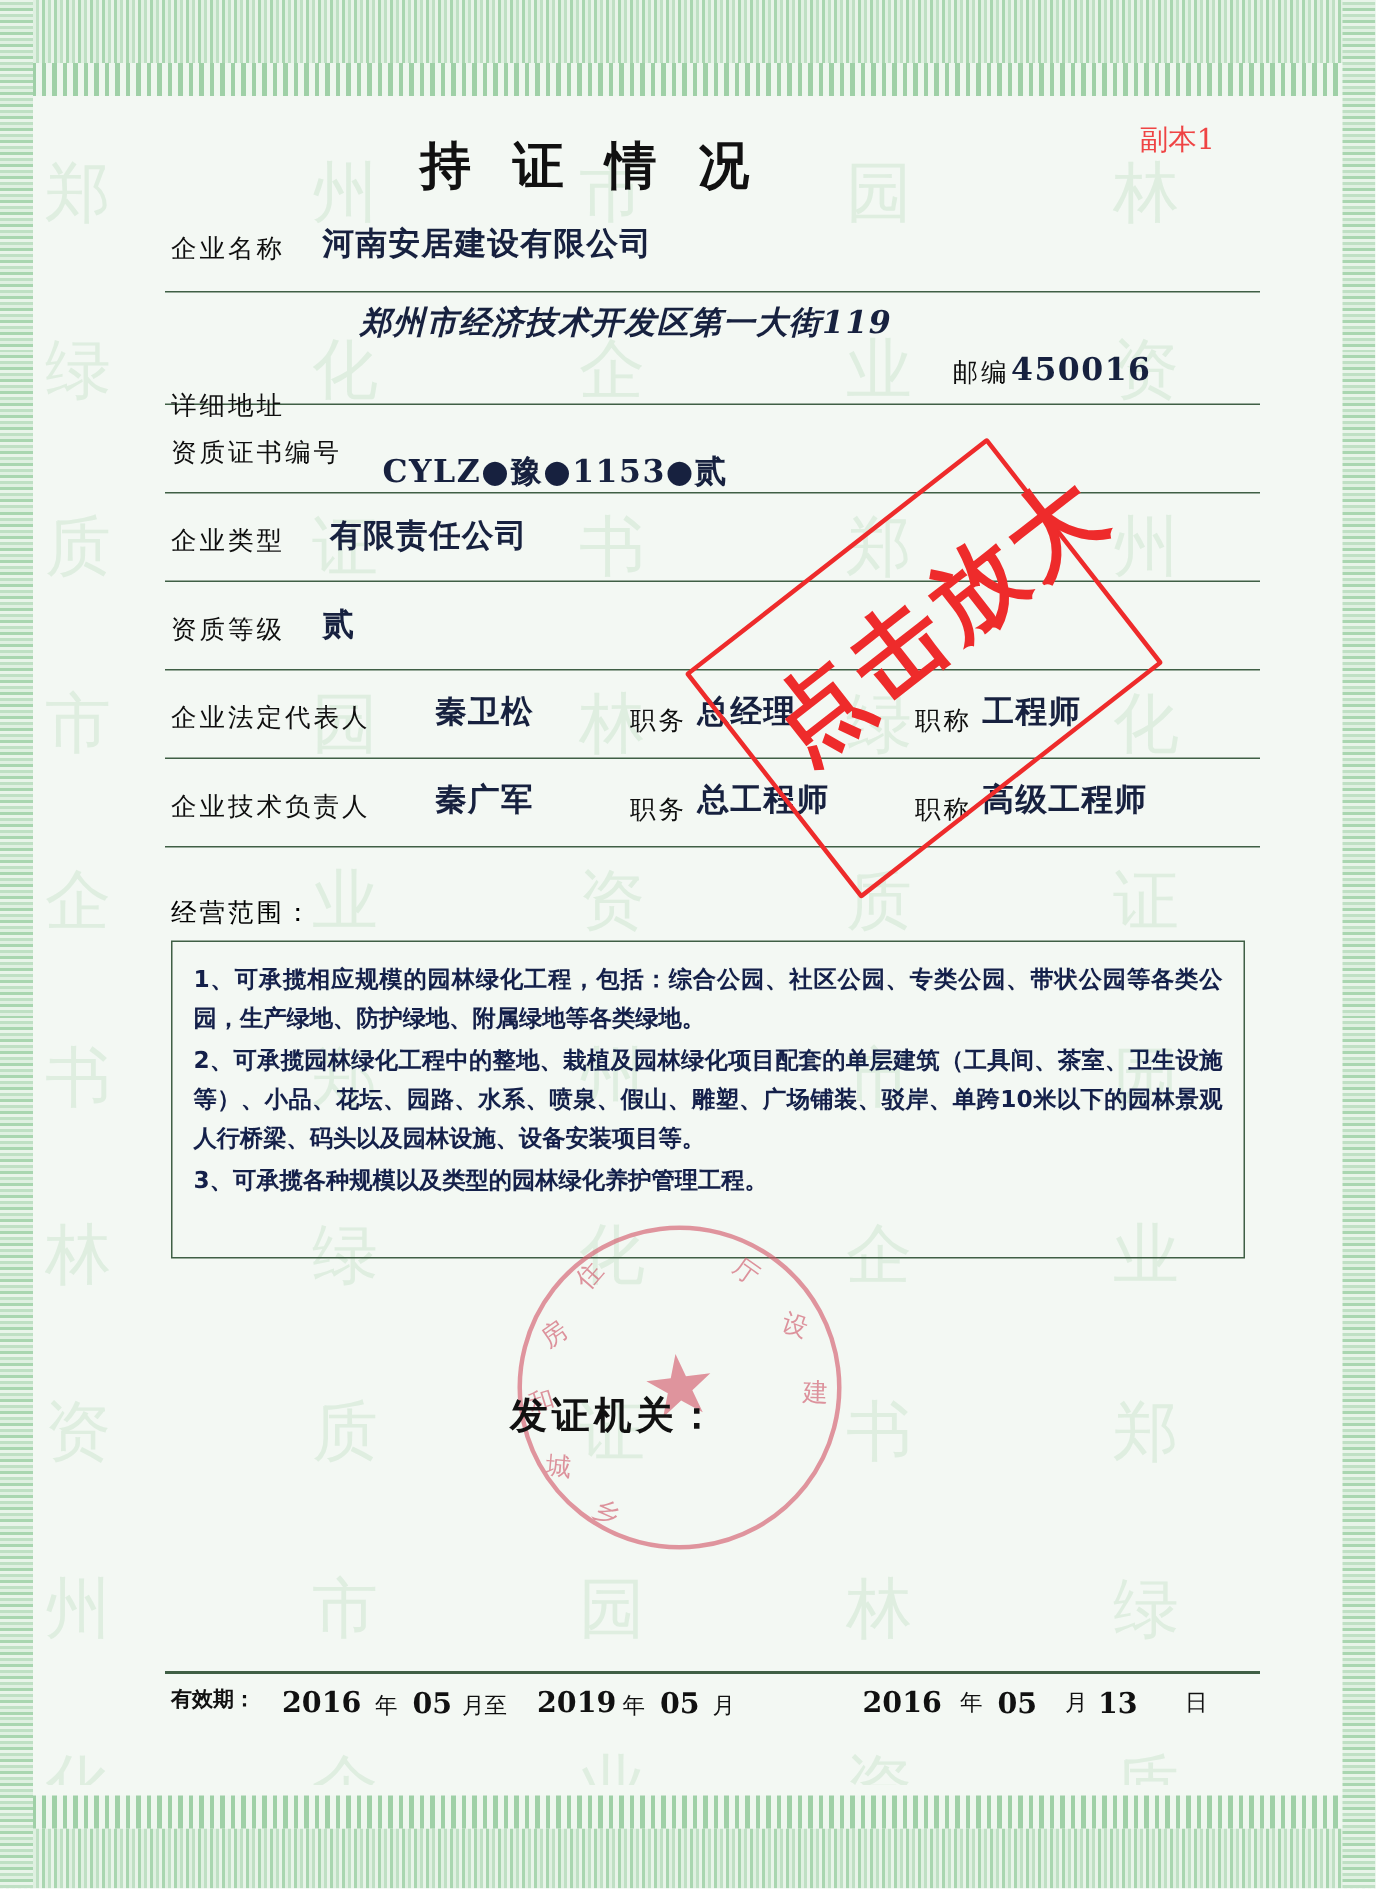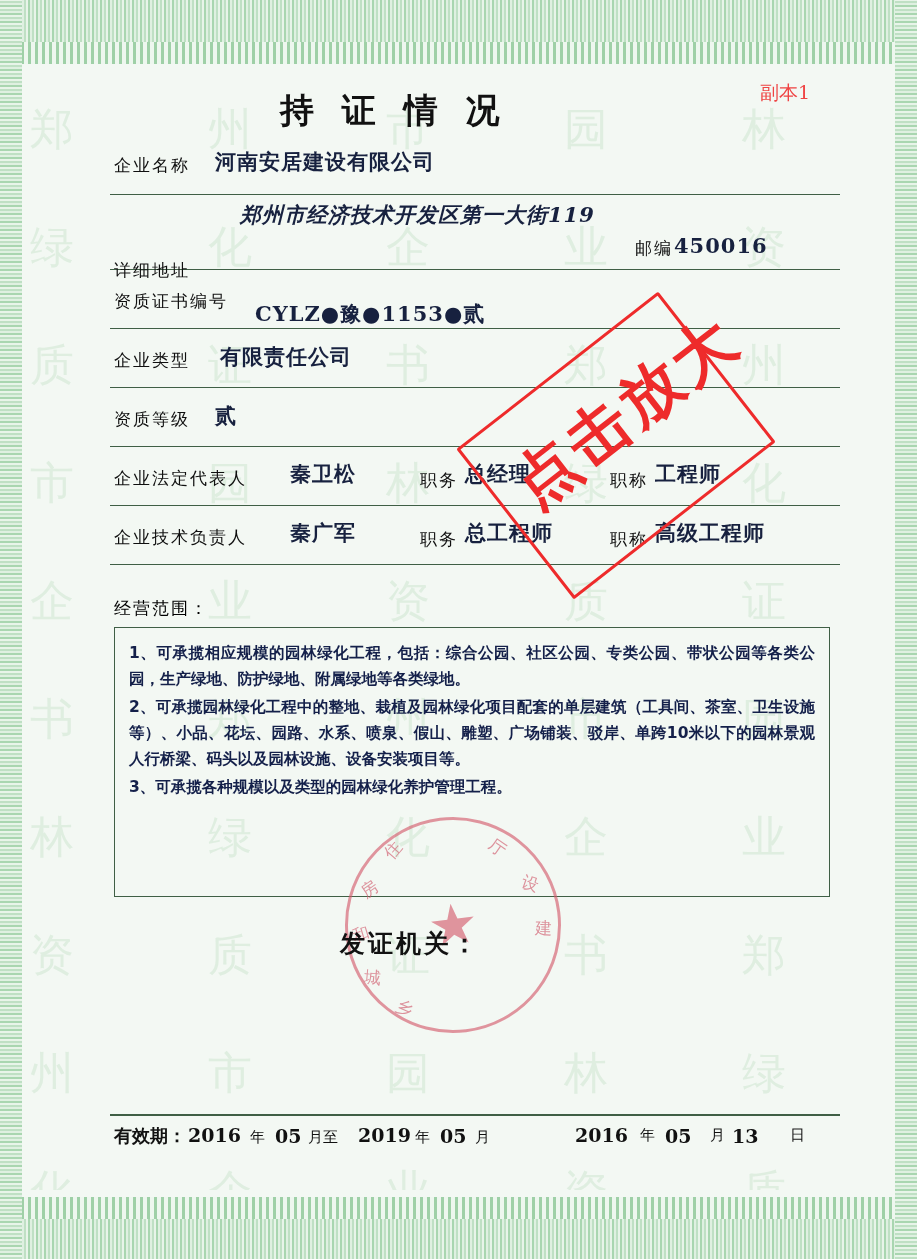--- a/index.html
+++ b/index.html
@@ -139,21 +139,21 @@
     top: 0;
     font-size: 17px;
     letter-spacing: 2px;
     font-family: "DejaVu Serif", serif;
   }
   .scope-box {
     position: absolute;
     left: 4px;
     top: 30px;
     width: 716px;
-    height: 270px;
+    height: 212px;
     border: 1.4px solid #3f5f45;
     box-sizing: border-box;
     padding: 12px 14px 0 14px;
   }
   .scope-p {
     font-size: 15.5px;
     line-height: 26px;
     color: #14204a;
     font-weight: bold;
     font-family: "DejaVu Sans", sans-serif;
@@ -210,21 +210,21 @@
     position: absolute;
     left: 0;
     bottom: 8px;
     width: 730px;
     border-top: 2px solid #3f5f45;
     padding-top: 10px;
     height: 36px;
   }
   .v-lbl {
     position: absolute;
-    font-size: 18px;
+    font-size: 14px;
     font-family: "DejaVu Serif", serif;
     font-weight: bold;
     color: #111;
   }
   .v-val {
     position: absolute;
     font-size: 19px;
     font-family: "DejaVu Serif", serif;
     font-weight: bold;
     color: #111;

